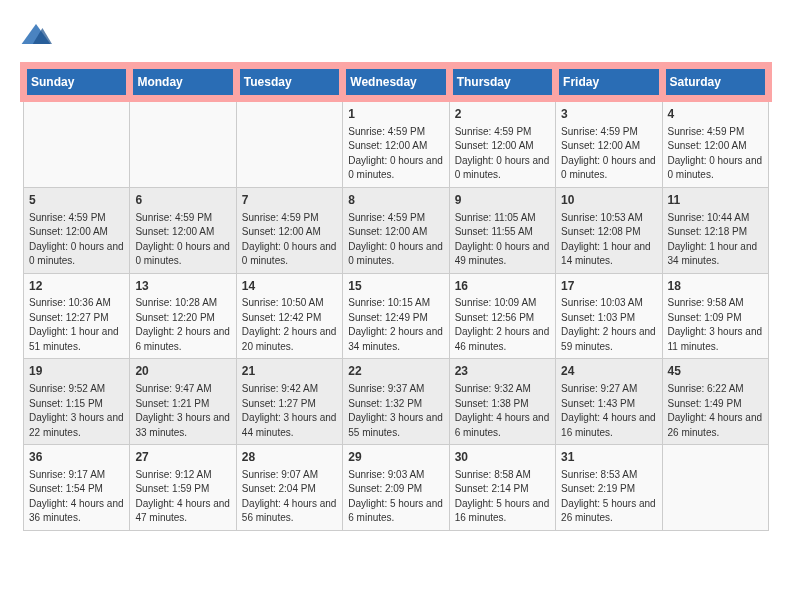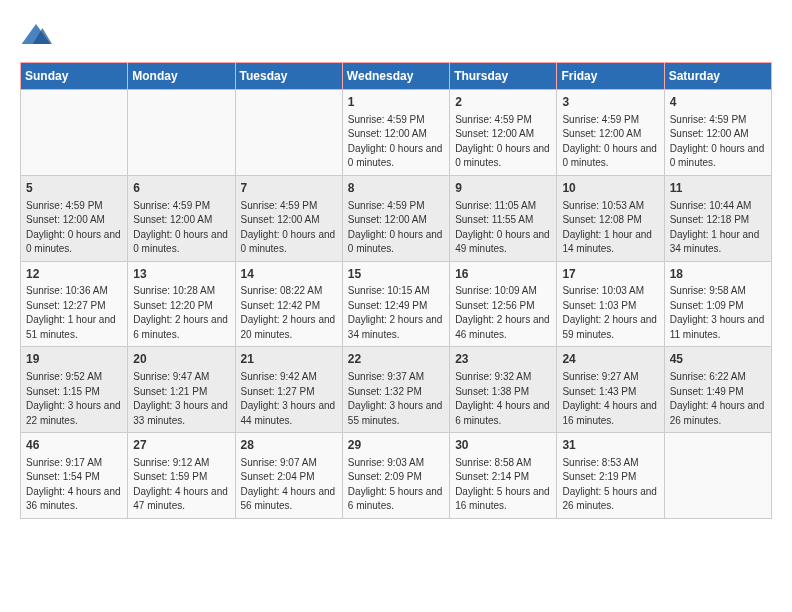--- a/index.html
+++ b/index.html
@@ -57,21 +57,21 @@
       border-collapse: collapse;
       font-size: 11px;
     }
     thead tr th {
       background-color: #2a6db5;
       color: #fff;
       padding: 6px 4px;
       text-align: left;
       font-size: 12px;
       font-weight: bold;
-      border: 1px solid #fca5a5;
+      border: 7px solid #fca5a5;
     }
     tbody tr td {
       border: 1px solid #ccc;
       vertical-align: top;
       padding: 4px 5px;
       min-height: 80px;
       width: 14.28%;
       color: #333;
       line-height: 1.4;
     }
@@ -207,21 +207,21 @@
 Daylight: 1 hour and 51 minutes.</div>
         </td>
         <td>
           <span class="day-number">13</span>
           <div class="day-info">Sunrise: 10:28 AM
 Sunset: 12:20 PM
 Daylight: 2 hours and 6 minutes.</div>
         </td>
         <td>
           <span class="day-number">14</span>
-          <div class="day-info">Sunrise: 08:22 AM
+          <div class="day-info">Sunrise: 10:50 AM
 Sunset: 12:42 PM
 Daylight: 2 hours and 20 minutes.</div>
         </td>
         <td>
           <span class="day-number">15</span>
           <div class="day-info">Sunrise: 10:15 AM
 Sunset: 12:49 PM
 Daylight: 2 hours and 34 minutes.</div>
         </td>
         <td>
@@ -282,21 +282,21 @@
         </td>
         <td>
           <span class="day-number">45</span>
           <div class="day-info">Sunrise: 6:22 AM
 Sunset: 1:49 PM
 Daylight: 4 hours and 26 minutes.</div>
         </td>
       </tr>
       <tr>
         <td>
-          <span class="day-number">46</span>
+          <span class="day-number">36</span>
           <div class="day-info">Sunrise: 9:17 AM
 Sunset: 1:54 PM
 Daylight: 4 hours and 36 minutes.</div>
         </td>
         <td>
           <span class="day-number">27</span>
           <div class="day-info">Sunrise: 9:12 AM
 Sunset: 1:59 PM
 Daylight: 4 hours and 47 minutes.</div>
         </td>

